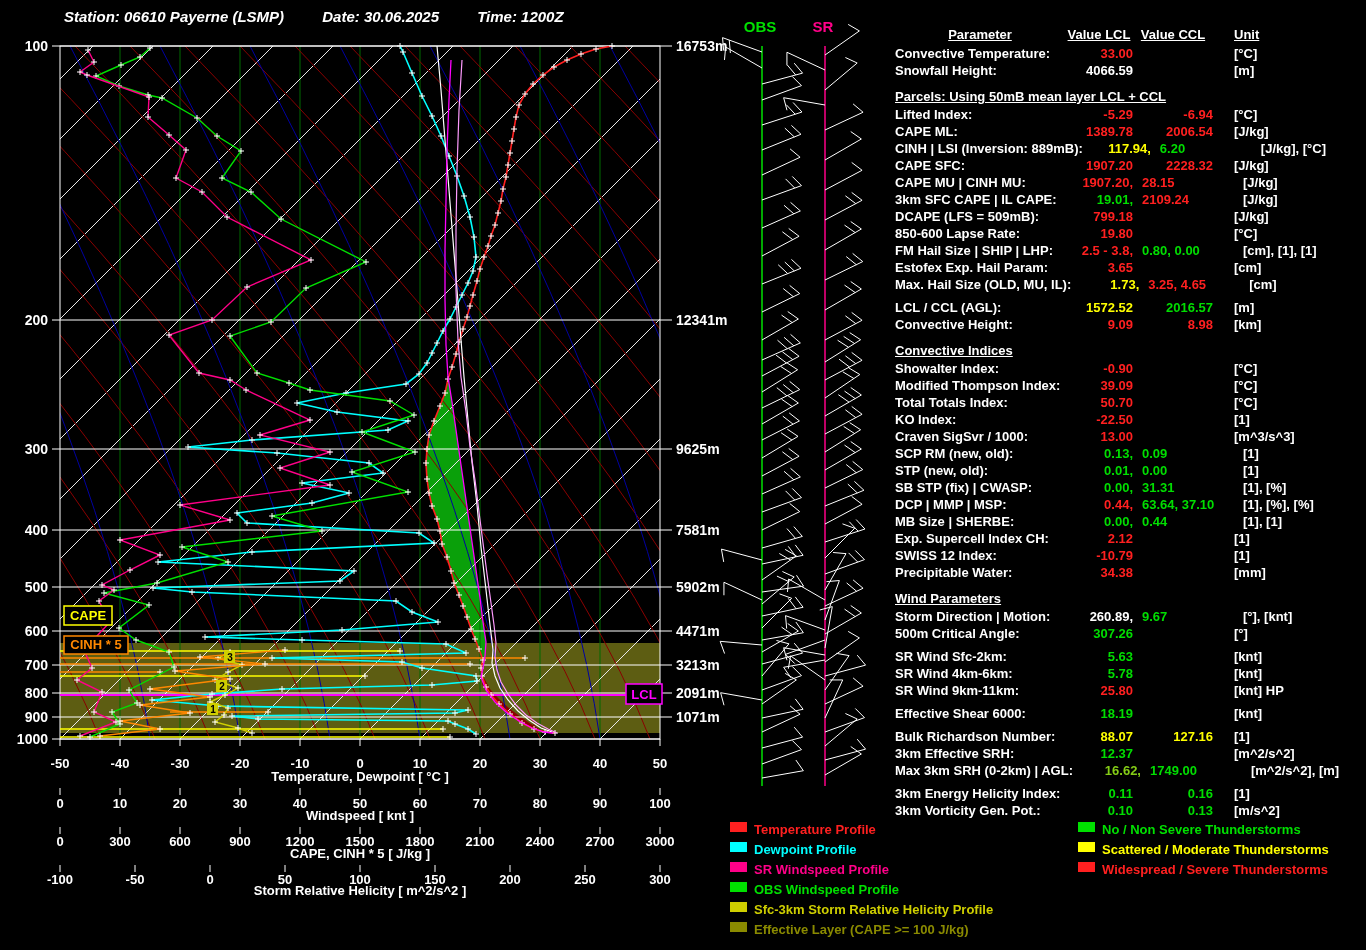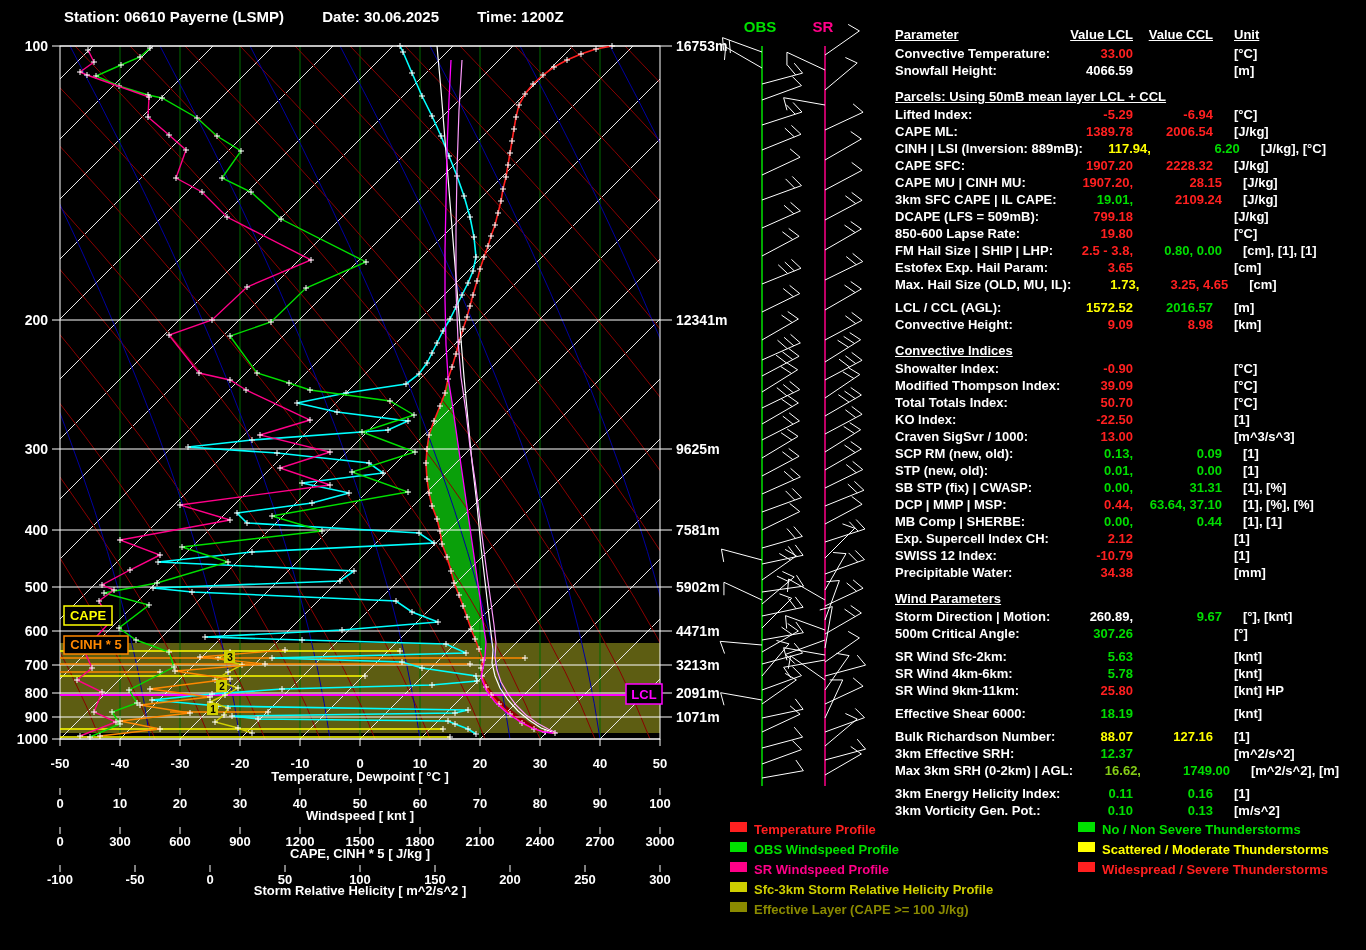--- a/index.html
+++ b/index.html
@@ -1,35 +1,35 @@
 <!DOCTYPE html>
 <html><head>
 <meta charset="utf-8">
 <style>
   html,body{margin:0;padding:0;background:#000;}
   .stage{position:relative;width:1366px;height:950px;background:#000;overflow:hidden;
          font-family:"Liberation Sans",sans-serif;}
   .titlebar{position:absolute;left:64px;top:8px;color:#fff;font-size:15px;font-weight:700;
             white-space:nowrap;}
-  .titlebar span{margin-right:34px;}
+  .titlebar span{margin-right:34px;font-style:italic;}
   svg text{font-family:"Liberation Sans",sans-serif;}
   
   #ptable{position:absolute;left:895px;top:26px;width:465px;color:#fff;font-size:13px;
           font-weight:700;line-height:17px;}
   .sec-header{text-decoration:underline;margin-top:9px;margin-bottom:1px;white-space:nowrap;}
   .trow{display:flex;white-space:nowrap;height:17px;}
   .trow.gap{margin-top:6px;align-items:center;}
   .tlabel{flex:0 0 170px;overflow:visible;}
   .tc1{flex:0 0 68px;text-align:right;}
   .tc2{flex:0 0 80px;}
   .tc2.r{text-align:right;}
-  .tc2.l{text-align:right;padding-left:9px;}
+  .tc2.l{text-align:left;padding-left:9px;}
   .tunit{margin-left:21px;color:#fff;}
   .thead{display:flex;white-space:nowrap;height:19px;}
-  .thead .h{text-decoration:underline;}
+  .thead .h{text-decoration:underline;text-align:center;}
   
   .legend{position:absolute;font-size:13px;font-weight:700;}
   .litem{display:flex;height:20px;white-space:nowrap;}
   .lsw{display:inline-block;width:17px;height:10px;margin-right:7px;}
 </style>
 </head>
 <body>
 
 <div class="stage">
   <div class="titlebar">
@@ -930,21 +930,21 @@
          <span class="tc2 l"><span style="color:#00dd00">31.31</span></span>
          <span class="tunit">[1], [%]</span>
        </div>
       <div class="trow">
          <span class="tlabel">DCP | MMP | MSP:</span>
          <span class="tc1"><span style="color:#ff2020">0.44,</span></span>
          <span class="tc2 l"><span style="color:#00dd00">63.64,</span><span style="color:#00dd00">  37.10</span></span>
          <span class="tunit">[1], [%], [%]</span>
        </div>
       <div class="trow">
-         <span class="tlabel">MB Comp | SHERBE:</span>
+         <span class="tlabel">MB Size | SHERBE:</span>
          <span class="tc1"><span style="color:#00dd00">0.00,</span></span>
          <span class="tc2 l"><span style="color:#00dd00">0.44</span></span>
          <span class="tunit">[1], [1]</span>
        </div>
       <div class="trow">
          <span class="tlabel">Exp. Supercell Index CH:</span>
          <span class="tc1"><span style="color:#ff2020">2.12</span></span>
          <span class="tc2 r"></span>
          <span class="tunit">[1]</span>
        </div>
@@ -1028,26 +1028,30 @@
          <span class="tunit">[m/s^2]</span>
        </div>
     </div>
 
   <div id="legendL" class="legend" style="left:730px;top:822px;">
       <div class="litem">
        <span class="lsw" style="background:#ff2020"></span>
        <span style="color:#ff2020">Temperature Profile</span>
      </div>
       <div class="litem">
-       <span class="lsw" style="background:#00e000"></span>
-       <span style="color:#00e000">OBS Windspeed Profile</span>
+       <span class="lsw" style="background:#00ffff"></span>
+       <span style="color:#00ffff">Dewpoint Profile</span>
      </div>
       <div class="litem">
        <span class="lsw" style="background:#ff0088"></span>
        <span style="color:#ff0088">SR Windspeed Profile</span>
+     </div>
+      <div class="litem">
+       <span class="lsw" style="background:#00e000"></span>
+       <span style="color:#00e000">OBS Windspeed Profile</span>
      </div>
       <div class="litem">
        <span class="lsw" style="background:#cfcf00"></span>
        <span style="color:#cfcf00">Sfc-3km Storm Relative Helicity Profile</span>
      </div>
       <div class="litem">
        <span class="lsw" style="background:#8a8a00"></span>
        <span style="color:#8a8a00">Effective Layer (CAPE &gt;= 100 J/kg)</span>
      </div>
     </div>

